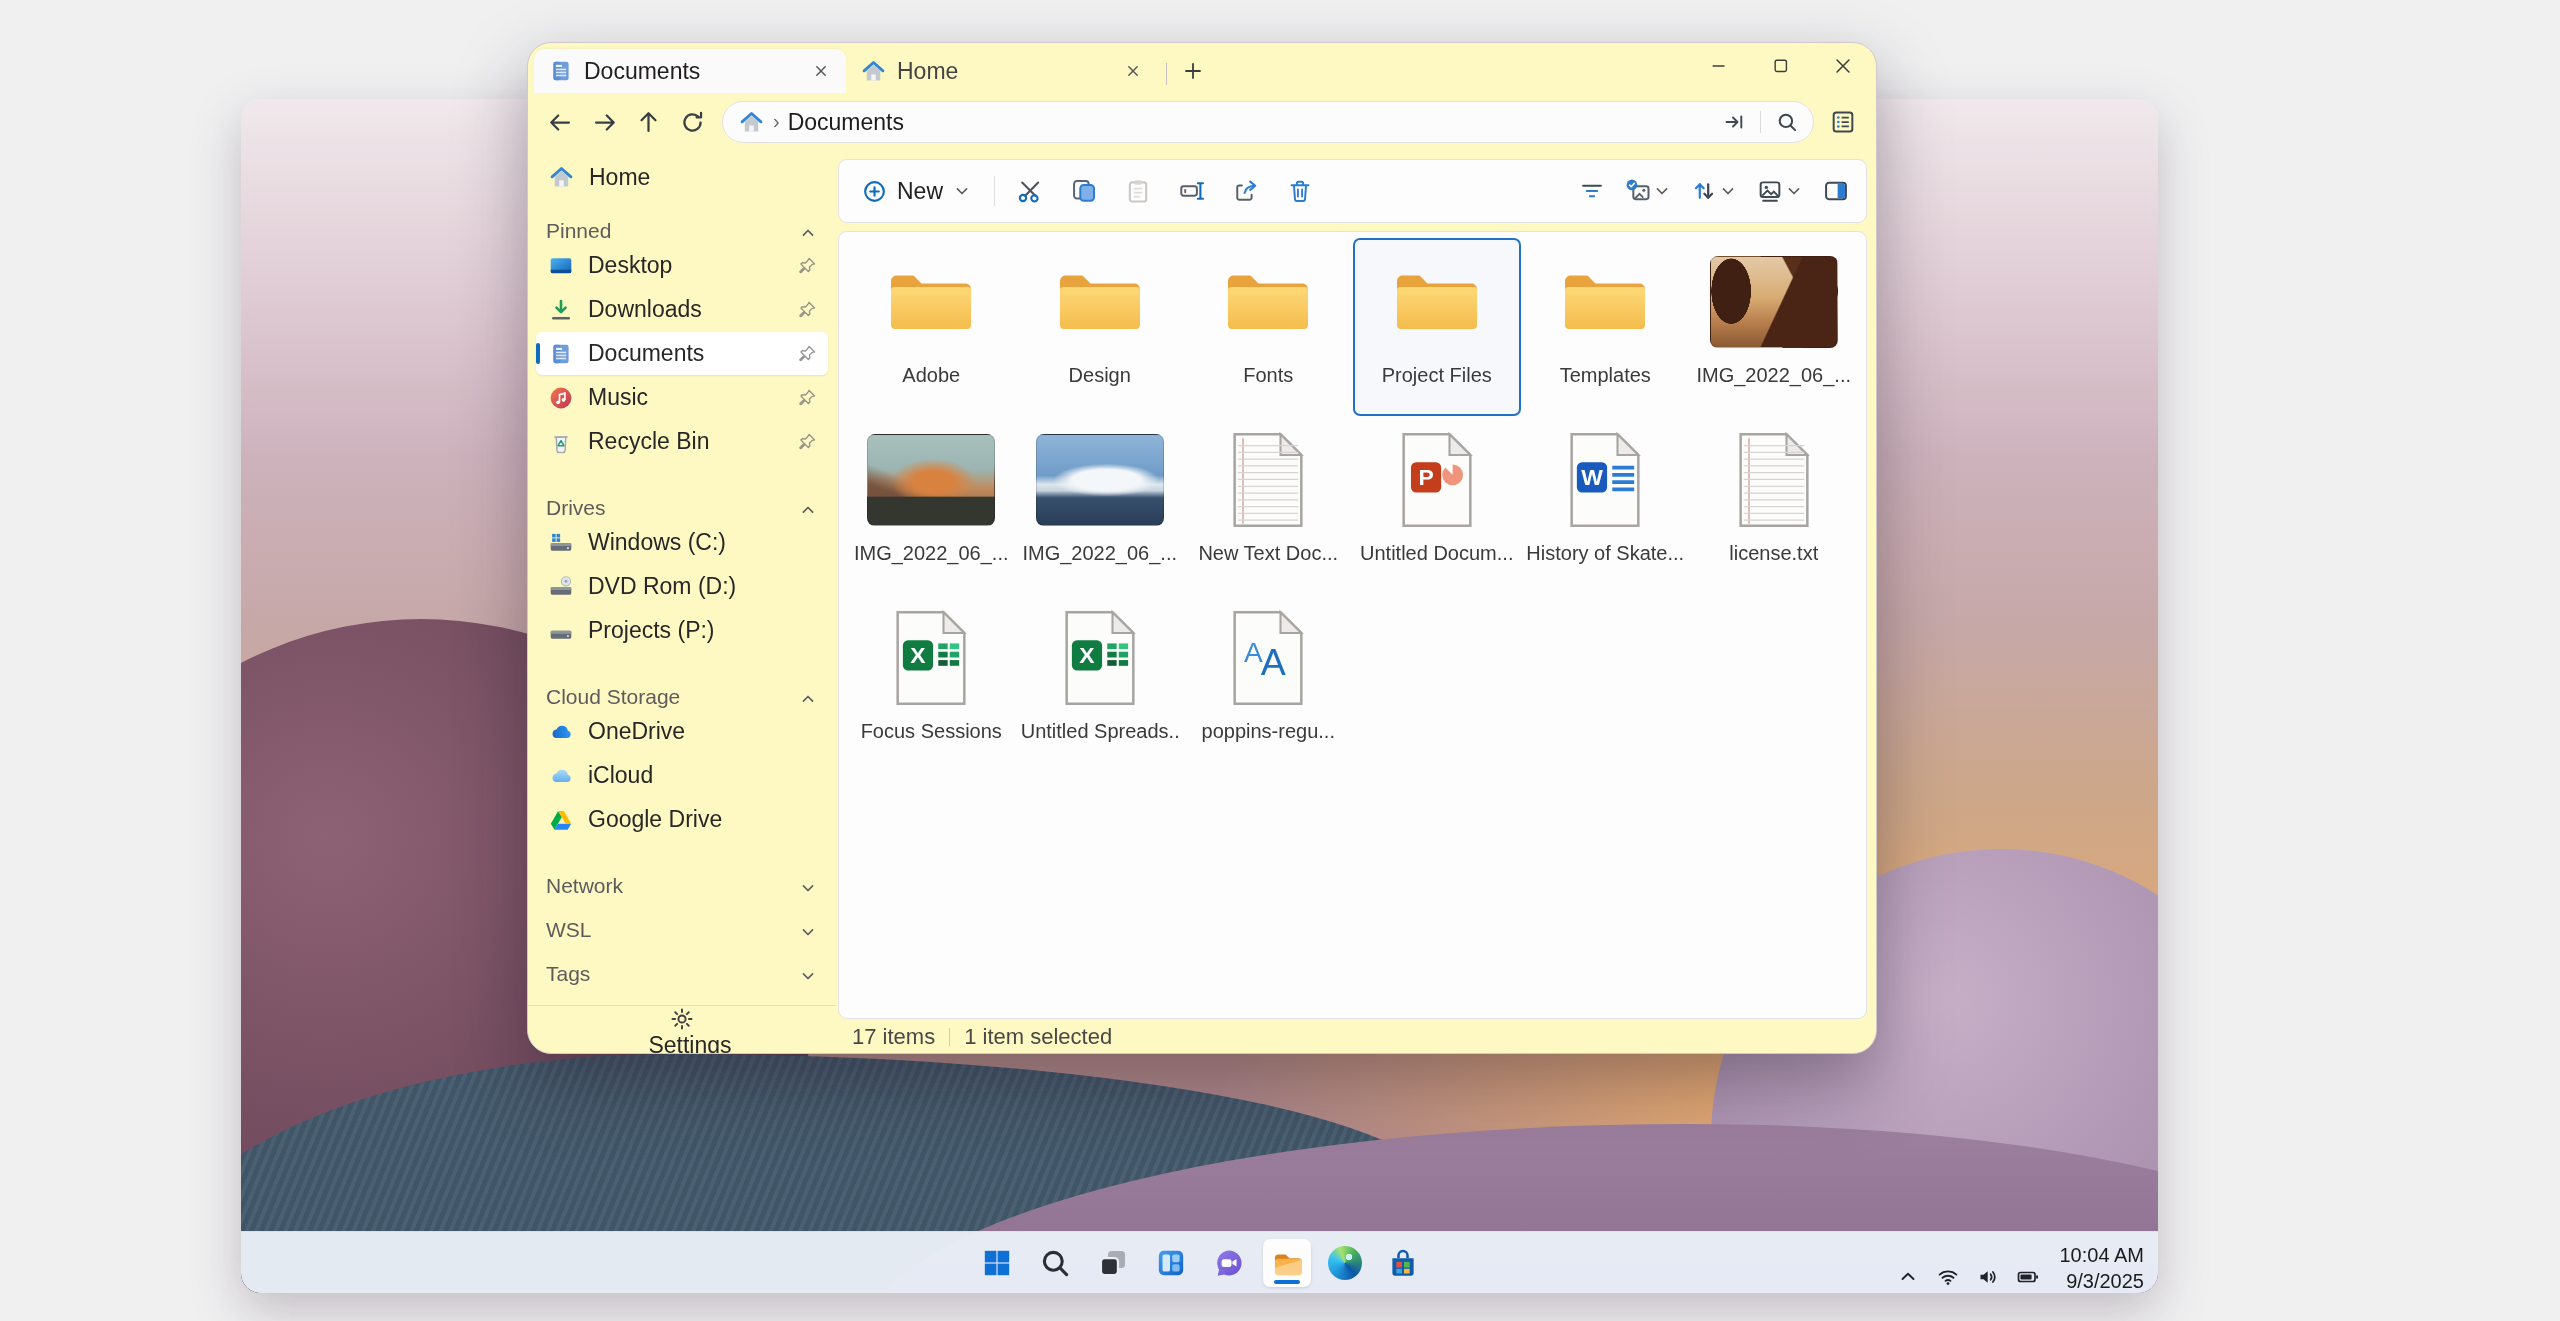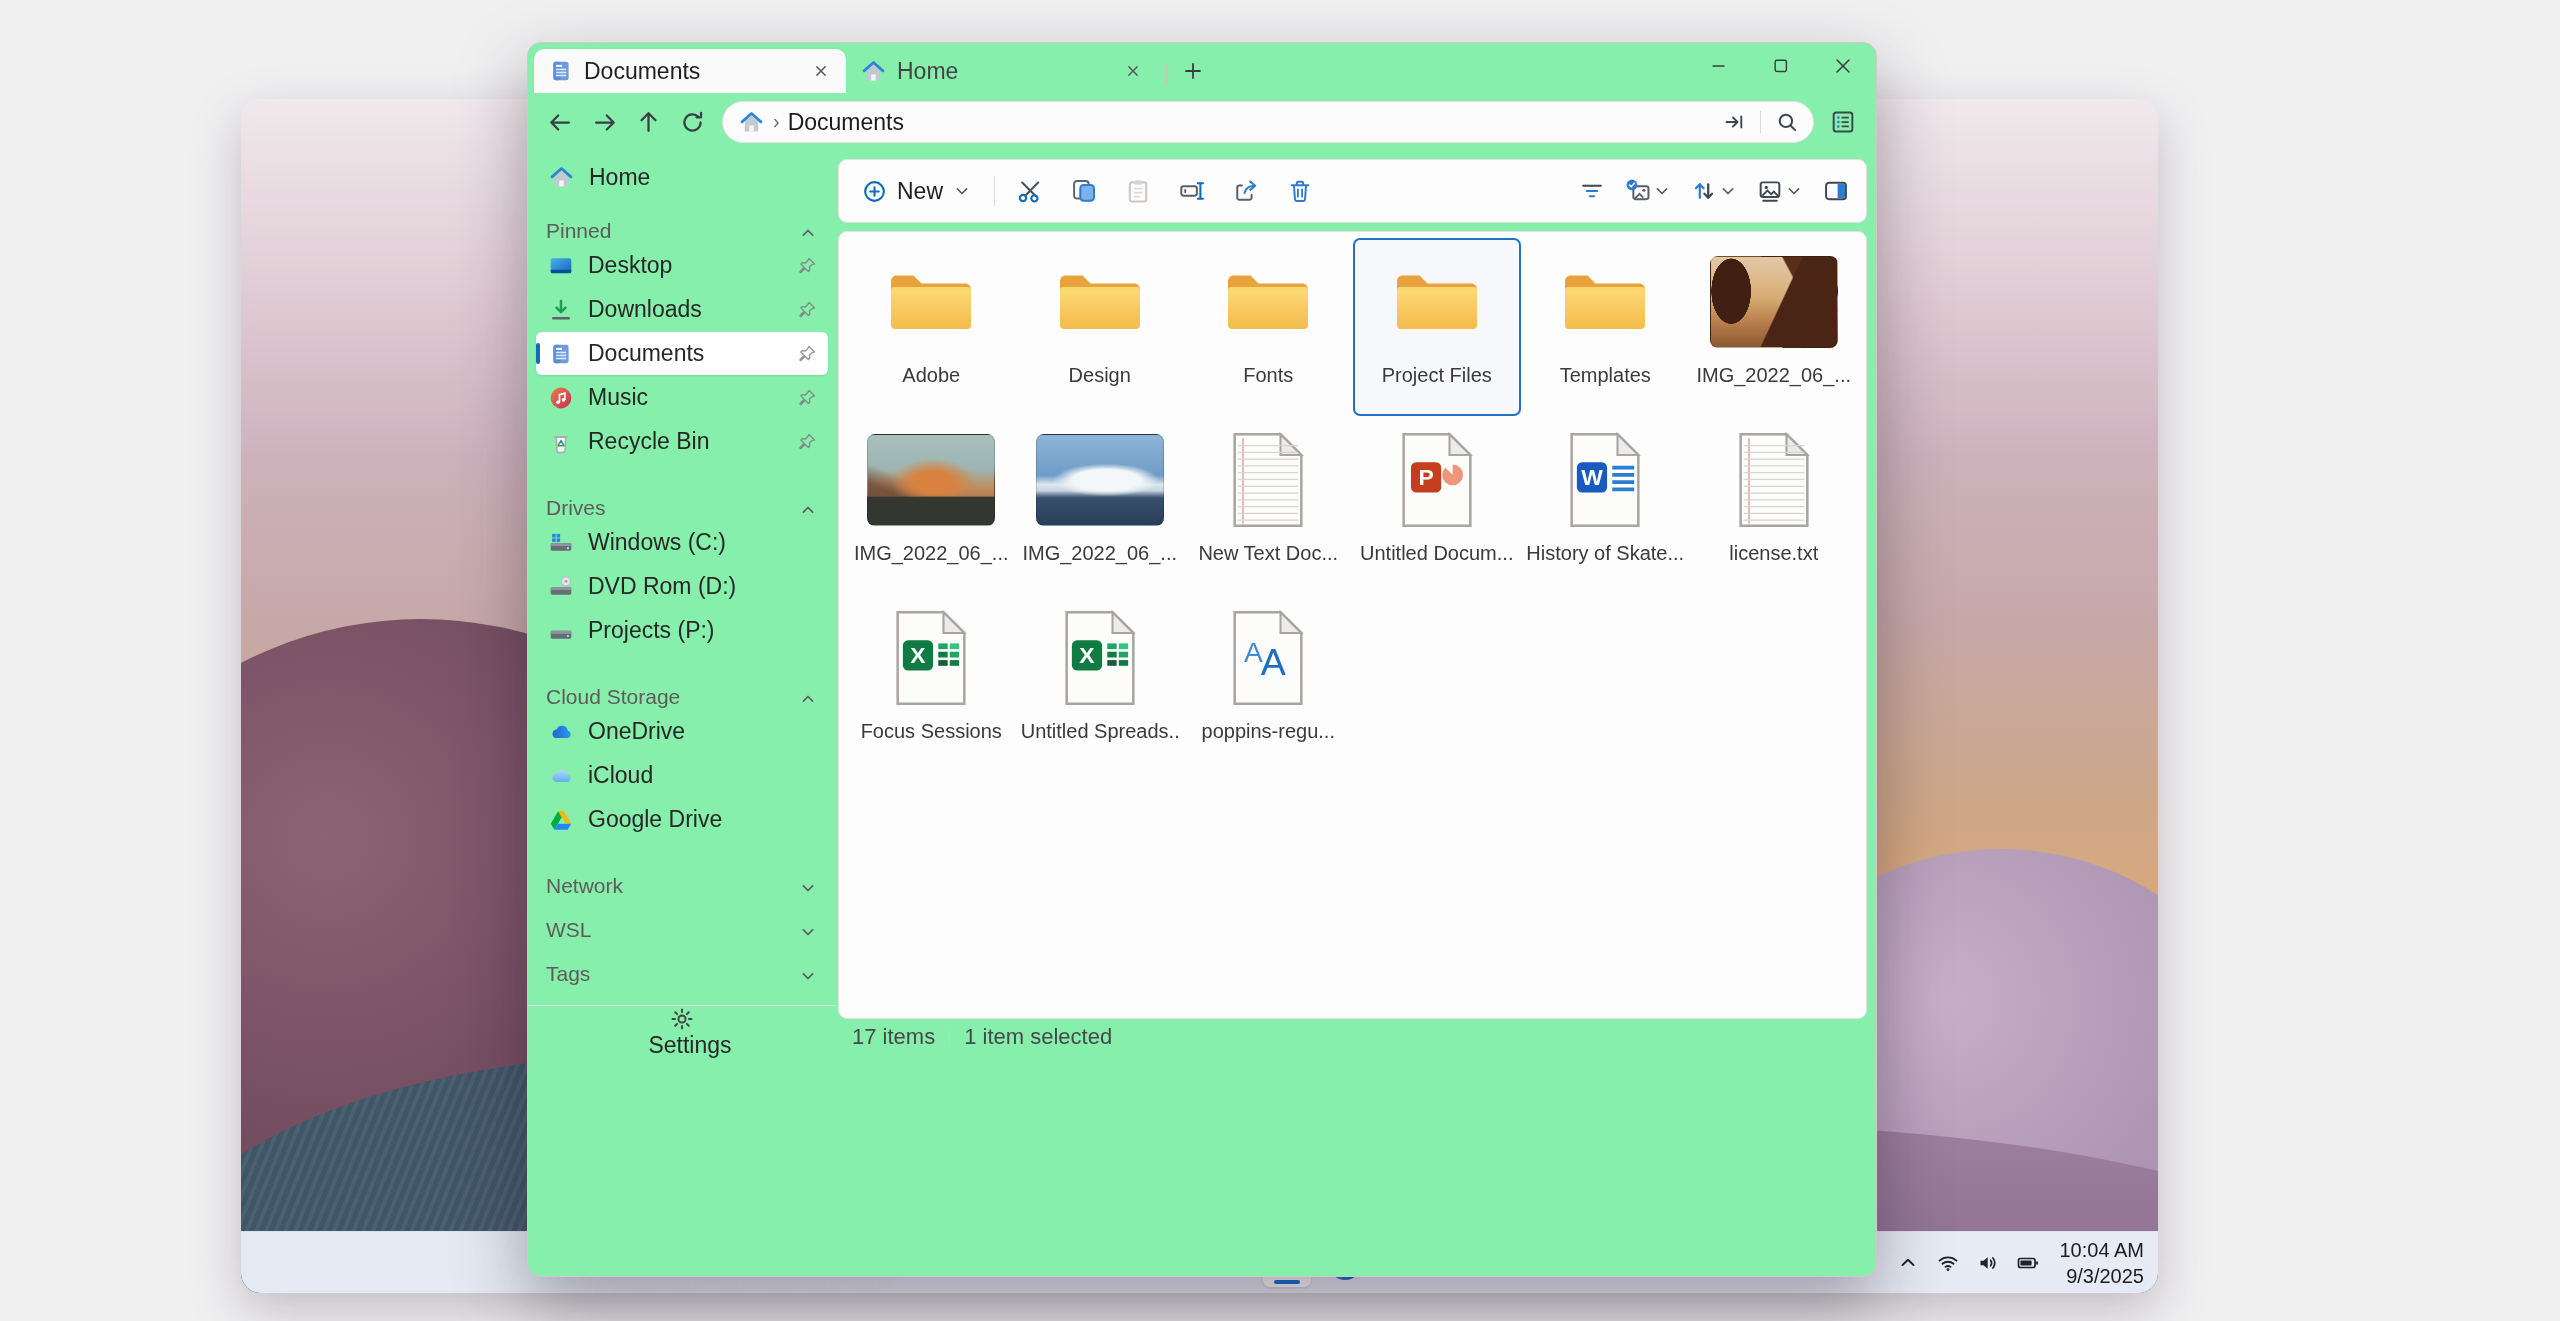--- a/index.html
+++ b/index.html
@@ -37,27 +37,27 @@
   .tb-center { position:absolute; left:50%; top:0; transform:translateX(-50%);
     height:62px; display:flex; align-items:center; gap:10px; }
   .tb-btn { width:48px; height:48px; border-radius:7px; display:flex; align-items:center;
     justify-content:center; position:relative; cursor:pointer; }
   .tb-btn.active { background:#fdfdfe; box-shadow:0 1px 3px rgba(0,0,0,.12); }
   .tb-btn.active::after { content:""; position:absolute; bottom:3px; left:50%; transform:translateX(-50%);
     width:26px; height:4px; border-radius:2px; background:#0e6fd4; }
   .edge-ball { display:block; width:34px; height:34px; border-radius:50%;
     background:radial-gradient(circle at 62% 32%, #cdf4ff 0 10%, rgba(255,255,255,0) 11%),
       conic-gradient(from 140deg at 50% 50%, #0b57a4, #1f8fd6 20%, #36c3f2 42%, #a7e26f 56%, #47b25b 72%, #0b57a4 100%); }
-  .tray { position:absolute; right:14px; top:0; height:62px; display:flex; align-items:center; gap:6px; }
+  .tray { position:absolute; right:14px; top:0; height:62px; display:flex; align-items:flex-end; gap:6px; }
   .tray-btn { width:34px; height:34px; border-radius:5px; display:flex; align-items:center; justify-content:center; cursor:pointer; }
   .clock { text-align:right; font-size:20px; color:#1c1c1e; line-height:1.3; margin-left:8px; cursor:default; }
 
   
-  .window { position:absolute; left:527px; top:42px; width:1350px; height:1235px;
-    border-radius:14px; background:#86efac; border:1px solid #cfc9cc;
+  .window { position:absolute; left:527px; top:42px; width:1350px; height:1012px;
+    border-radius:24px; background:#fef9c3; border:1px solid #cfc9cc;
     box-shadow:0 28px 70px rgba(40,25,45,.38); overflow:hidden; }
 
   
   .tabbar { height:50px; display:flex; align-items:flex-end; padding-left:6px; position:relative; }
   .tab { display:flex; align-items:center; gap:10px; height:44px; width:312px;
     padding:0 10px 0 14px; border-radius:10px 10px 0 0; cursor:pointer; }
   .tab.active { background:#fbfafb; box-shadow:0 -1px 2px rgba(0,0,0,.04); }
   .tab-label { font-size:23px; color:#201e1f; flex:1; white-space:nowrap; overflow:hidden; }
   .tab:not(.active) .tab-label { color:#474345; }
   .tab-close { width:30px; height:30px; border-radius:5px; display:flex; align-items:center; justify-content:center; cursor:pointer; }

